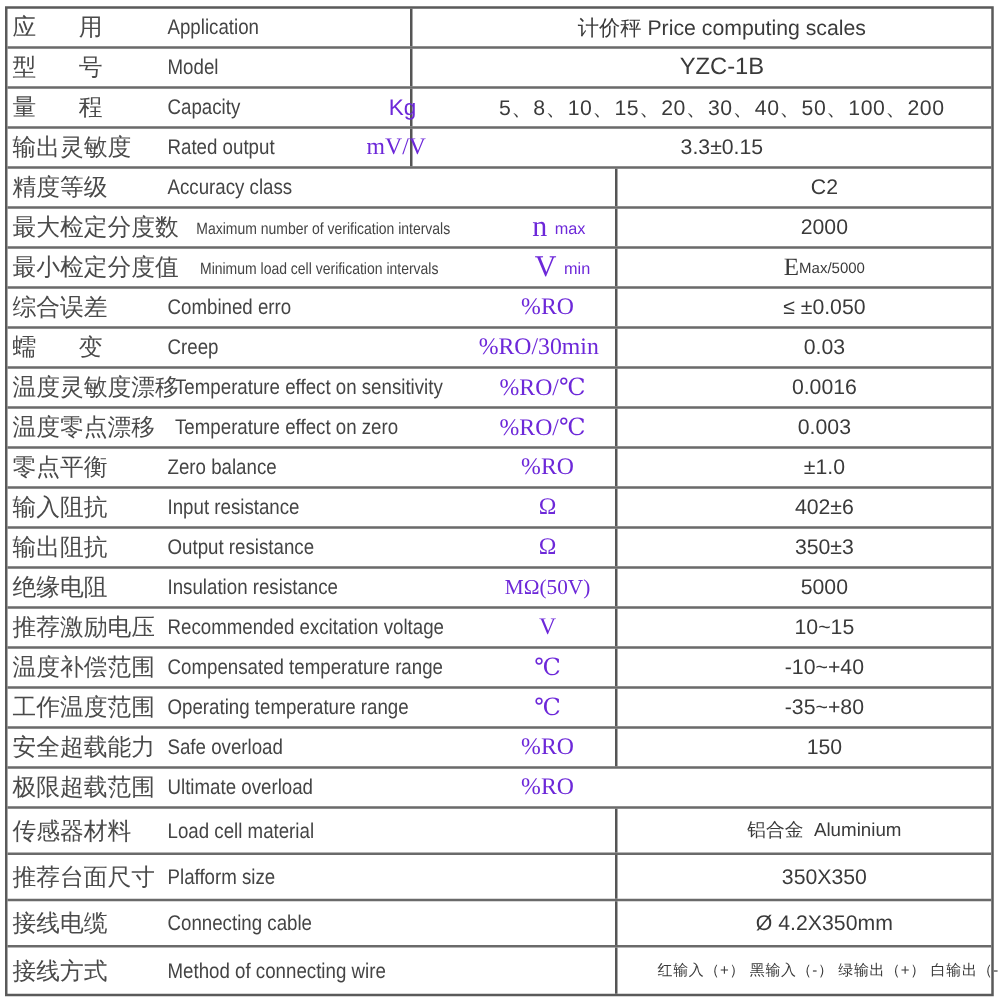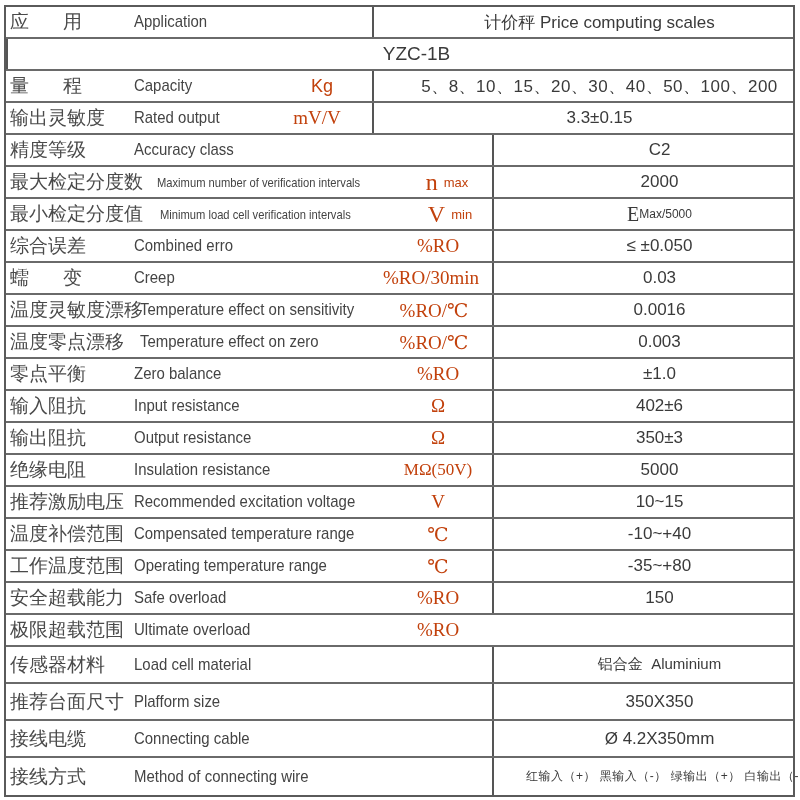--- a/index.html
+++ b/index.html
@@ -11,45 +11,49 @@
   .row:last-child { border-bottom: none; }
   .row.tall { height: 37px; }
   .cn { width: 128px; flex: none; font-family: "DejaVu Serif", "Liberation Serif", serif;
         font-size: 19px; color: #4a4a4a; display: flex; align-items: center; padding-left: 4px;
         letter-spacing: 0px; white-space: nowrap; box-sizing: border-box; }
   .cn.spaced { letter-spacing: 14px; }
   .en { flex: none; font-size: 17px; color: #444; display: flex; align-items: center;
         white-space: nowrap; transform: scaleX(0.88); transform-origin: left center; }
   .en.small { font-size: 13px; transform: scaleX(0.86); }
   .unit { flex: none; font-family: "Liberation Serif", "DejaVu Serif", serif; font-size: 19px;
-          color: #c2410c; display: flex; align-items: center; justify-content: center; white-space: nowrap; }
+          color: #6d28d9; display: flex; align-items: center; justify-content: center; white-space: nowrap; }
   .unit sub { font-family: "Liberation Sans", sans-serif; font-size: 13px; vertical-align: -2px; margin-left: 6px; }
   .val { flex: 1; font-size: 17px; color: #3a3a3a; display: flex; align-items: center; justify-content: center;
          white-space: nowrap; border-left: 2px solid #555; padding-left: 32px; }
   .val sub { font-size: 12px; vertical-align: -2px; }
   .left-area { display: flex; flex: none; position: relative; }
-  .w340 { width: 366px; }
+  .w340 { width: 322px; }
   .w492 { width: 486px; }
   .tiny { font-size: 12px; letter-spacing: 0.5px; }
   .valE { font-family: "Liberation Serif", serif; font-size: 20px; }
 </style>
 </head>
 <body>
 
 <div class="sheet">
 
   <div class="row">
     <div class="left-area w340">
       <div class="cn spaced">应 用</div>
       <div class="en">Application</div>
     </div>
     <div class="val">计价秤 Price computing scales</div>
   </div>
 
   <div class="row">
+    <div class="left-area w340">
+      <div class="cn spaced">型 号</div>
+      <div class="en">Model</div>
+    </div>
     <div class="val" style="font-size:19px">YZC-1B</div>
   </div>
 
   <div class="row">
     <div class="left-area w340">
       <div class="cn spaced">量 程</div>
       <div class="en" style="width:170px">Capacity</div>
       <div class="unit" style="width:36px; font-family:'Liberation Sans',sans-serif; font-size:18px">Kg</div>
     </div>
     <div class="val" style="letter-spacing:0.5px">5、8、10、15、20、30、40、50、100、200</div>

